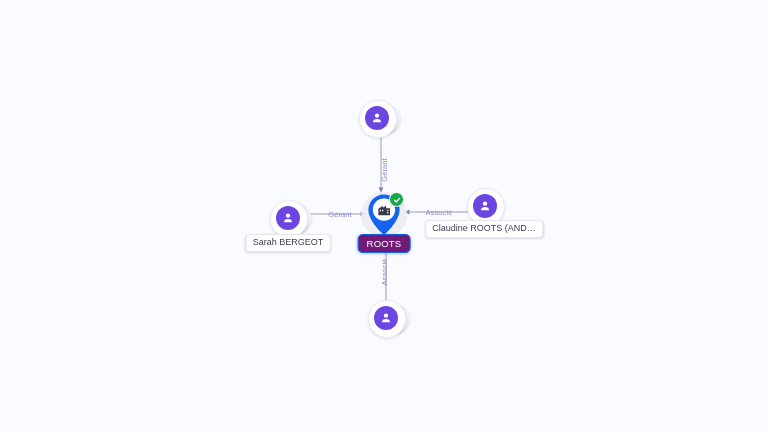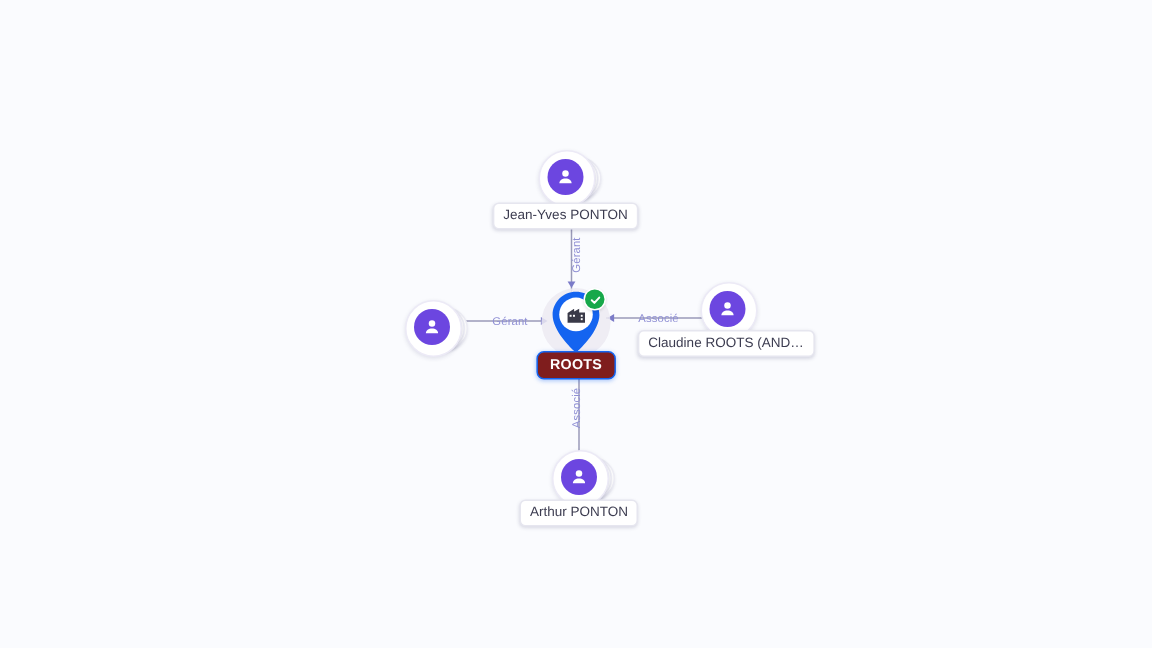--- a/index.html
+++ b/index.html
@@ -141,24 +141,24 @@
     white-space: nowrap;
     box-shadow: 0 1px 2.5px rgba(40, 40, 90, 0.16);
     user-select: none;
   }
   .chip.truncate {
     max-width: 114px;
     overflow: hidden;
     text-overflow: ellipsis;
   }
   .chip.root {
-    background: #7f1d1d;
+    background: #701a75;
     border-color: #1464f0;
     color: #ffffff;
-    font-weight: bold;
+    font-weight: normal;
     font-size: 9.5px;
     letter-spacing: 0.2px;
     border-radius: 5px;
     padding: 2.5px 8px 3.5px 8px;
     box-shadow: 0 1px 3px rgba(20, 100, 240, 0.35);
     text-align: center;
   }
 </style>
 </head>
 <body style="background: rgb(250, 251, 254);">
@@ -203,36 +203,36 @@
       <div class="card c1"></div>
       <div class="card c0"></div>
       <div class="avatar">
         <svg width="14" height="14" viewBox="0 0 24 24" fill="#ffffff">
           <circle cx="12" cy="8" r="3.7"></circle>
           <path d="M5 19.2c0-3.7 3.1-5.6 7-5.6s7 1.9 7 5.6z"></path>
         </svg>
       </div>
     </div>
   </div>
-  <div class="chip" style="left:377px; top:135px;">Jean-Yves PONTON</div>
 
   <div class="node" style="left:289px; top:218px;">
     <div class="stack">
       <div class="card c3"></div>
       <div class="card c2"></div>
       <div class="card c1"></div>
       <div class="card c0"></div>
       <div class="avatar">
         <svg width="14" height="14" viewBox="0 0 24 24" fill="#ffffff">
           <circle cx="12" cy="8" r="3.7"></circle>
           <path d="M5 19.2c0-3.7 3.1-5.6 7-5.6s7 1.9 7 5.6z"></path>
         </svg>
       </div>
     </div>
   </div>
+  <div class="chip" style="left:288px; top:234px;">Sarah BERGEOT</div>
 
   <div class="node" style="left:486px; top:206px;">
     <div class="stack">
       <div class="card c0" style="left:-3px; top:-2px; width:36px; height:36px;"></div>
       <div class="avatar">
         <svg width="14" height="14" viewBox="0 0 24 24" fill="#ffffff">
           <circle cx="12" cy="8" r="3.7"></circle>
           <path d="M5 19.2c0-3.7 3.1-5.6 7-5.6s7 1.9 7 5.6z"></path>
         </svg>
       </div>
@@ -247,21 +247,20 @@
       <div class="card c1"></div>
       <div class="card c0"></div>
       <div class="avatar">
         <svg width="14" height="14" viewBox="0 0 24 24" fill="#ffffff">
           <circle cx="12" cy="8" r="3.7"></circle>
           <path d="M5 19.2c0-3.7 3.1-5.6 7-5.6s7 1.9 7 5.6z"></path>
         </svg>
       </div>
     </div>
   </div>
-  <div class="chip" style="left:386px; top:333px;">Arthur PONTON</div>
 
   <div class="node" style="left:384px; top:216px;">
     <div class="company">
       <div class="halo"></div>
       <svg class="pin" width="38" height="48" viewBox="0 0 38 48" xmlns="http://www.w3.org/2000/svg">
         <path d="M19 2.5c-8.6 0-15.6 6.9-15.6 15.5 0 10.6 13 22.8 14.5 24.1
                  .6.6 1.6.6 2.2 0 1.5-1.3 14.5-13.5 14.5-24.1
                  C34.6 9.4 27.6 2.5 19 2.5z" fill="#1464f0"></path>
         <circle cx="19" cy="17.6" r="11.2" fill="#ffffff"></circle>
       </svg>

